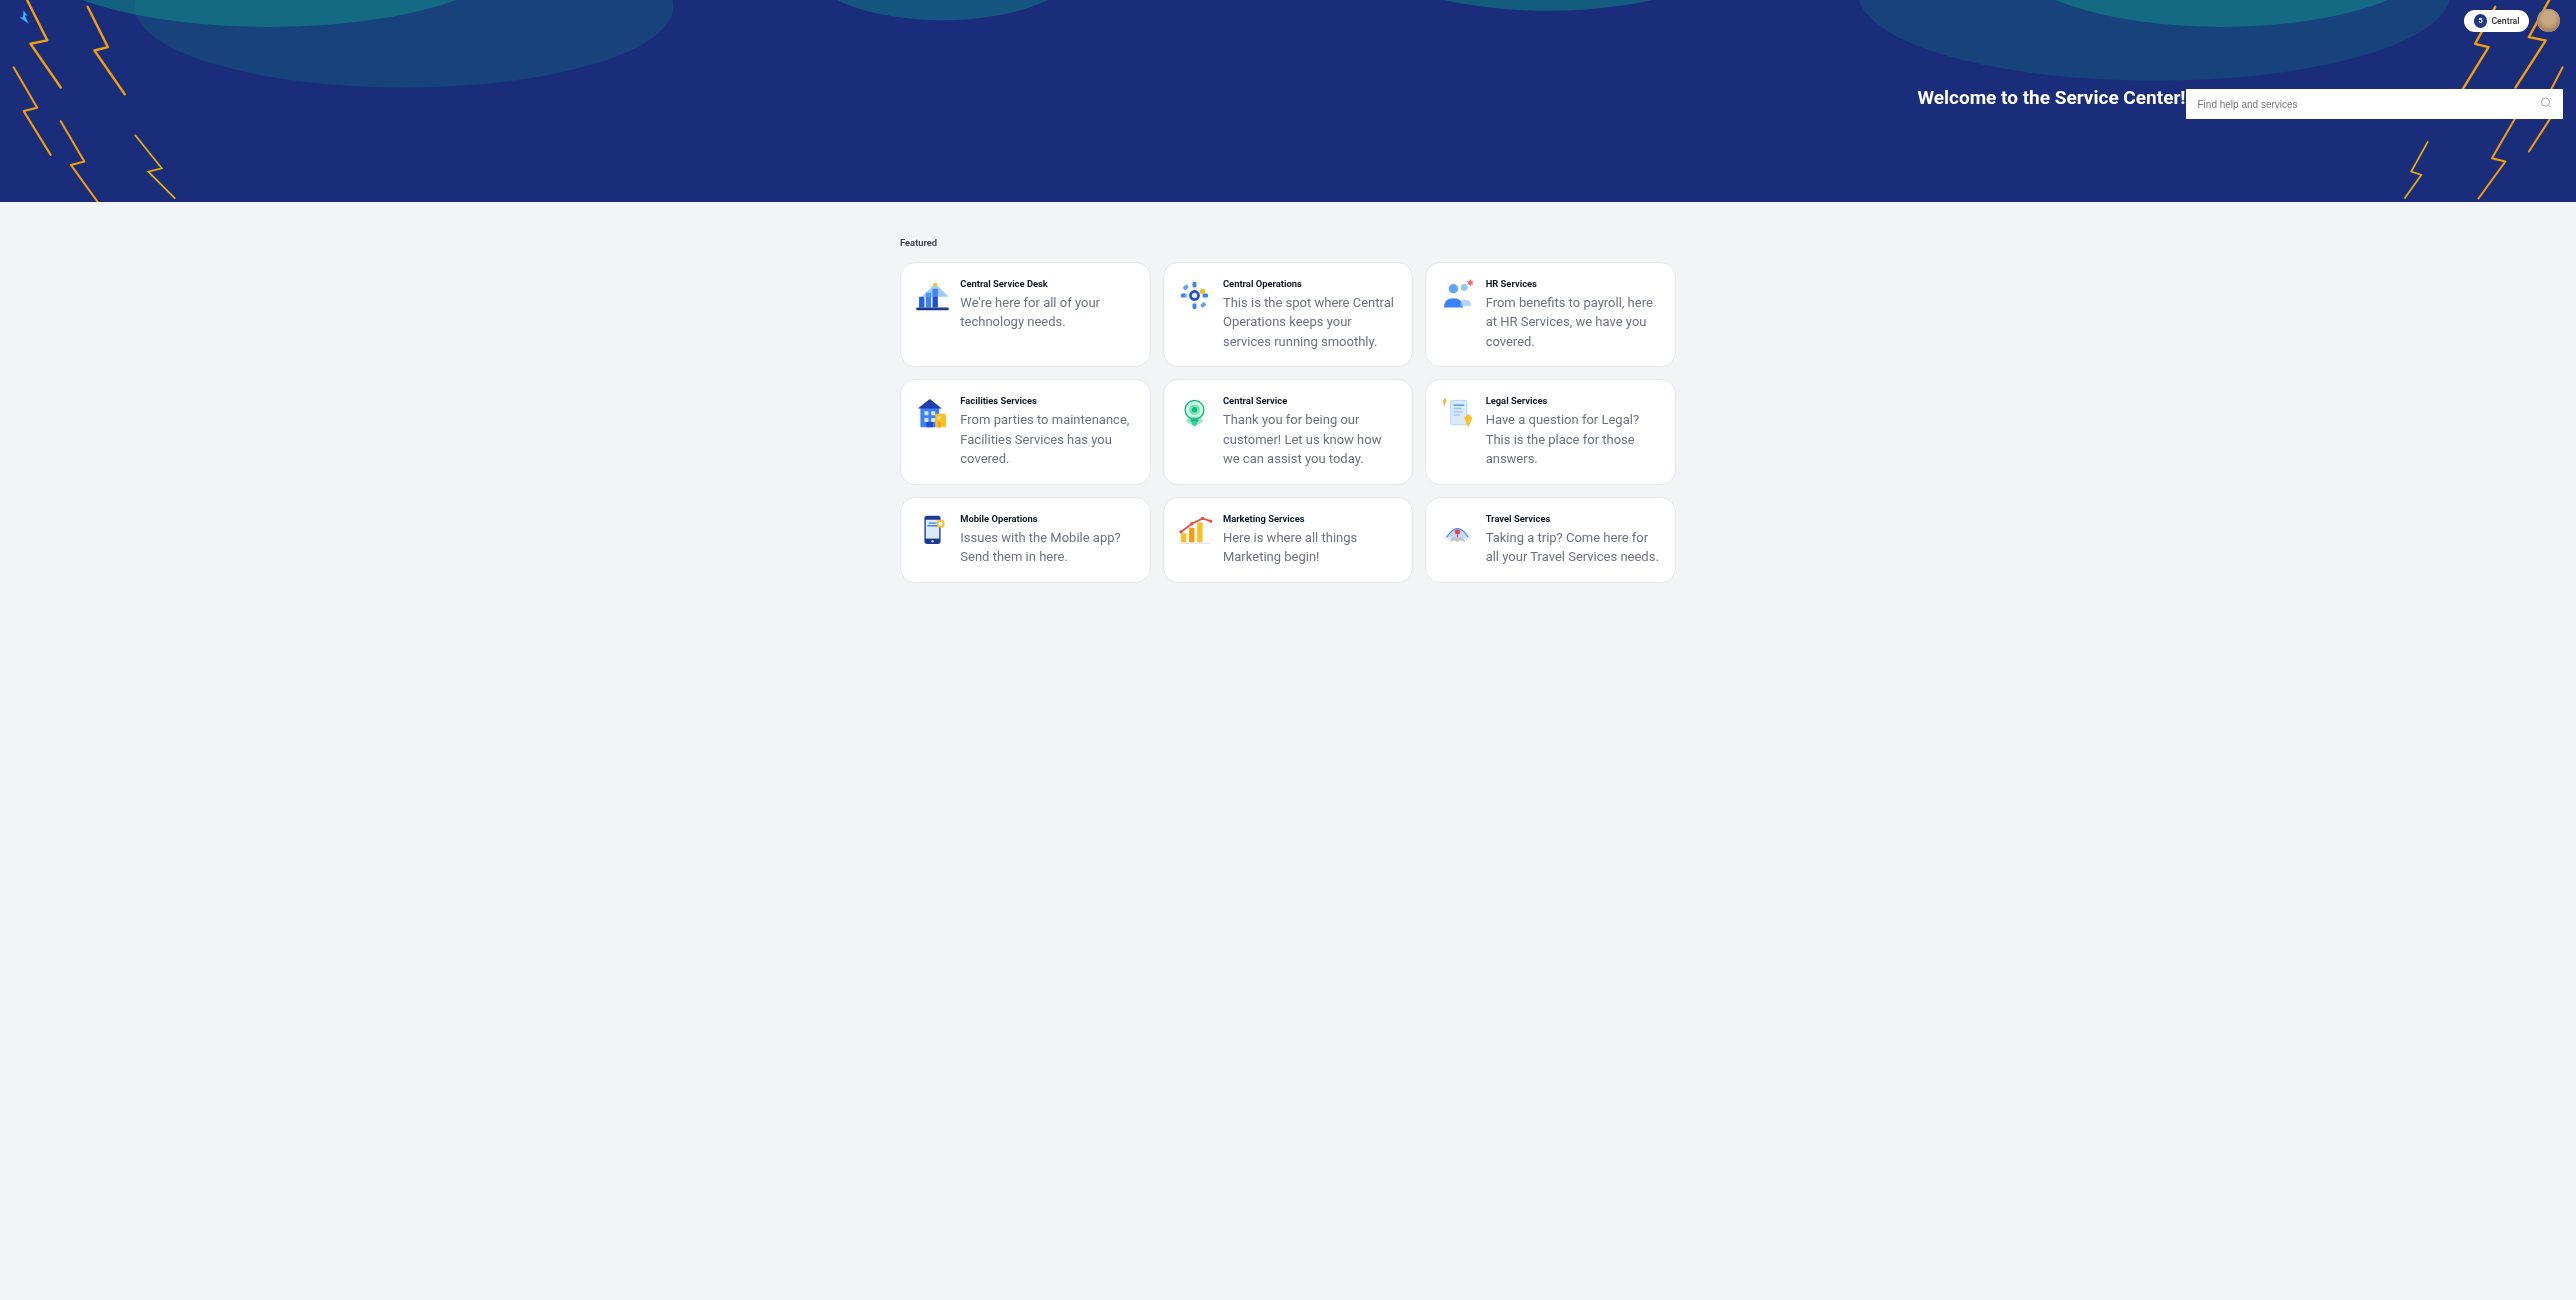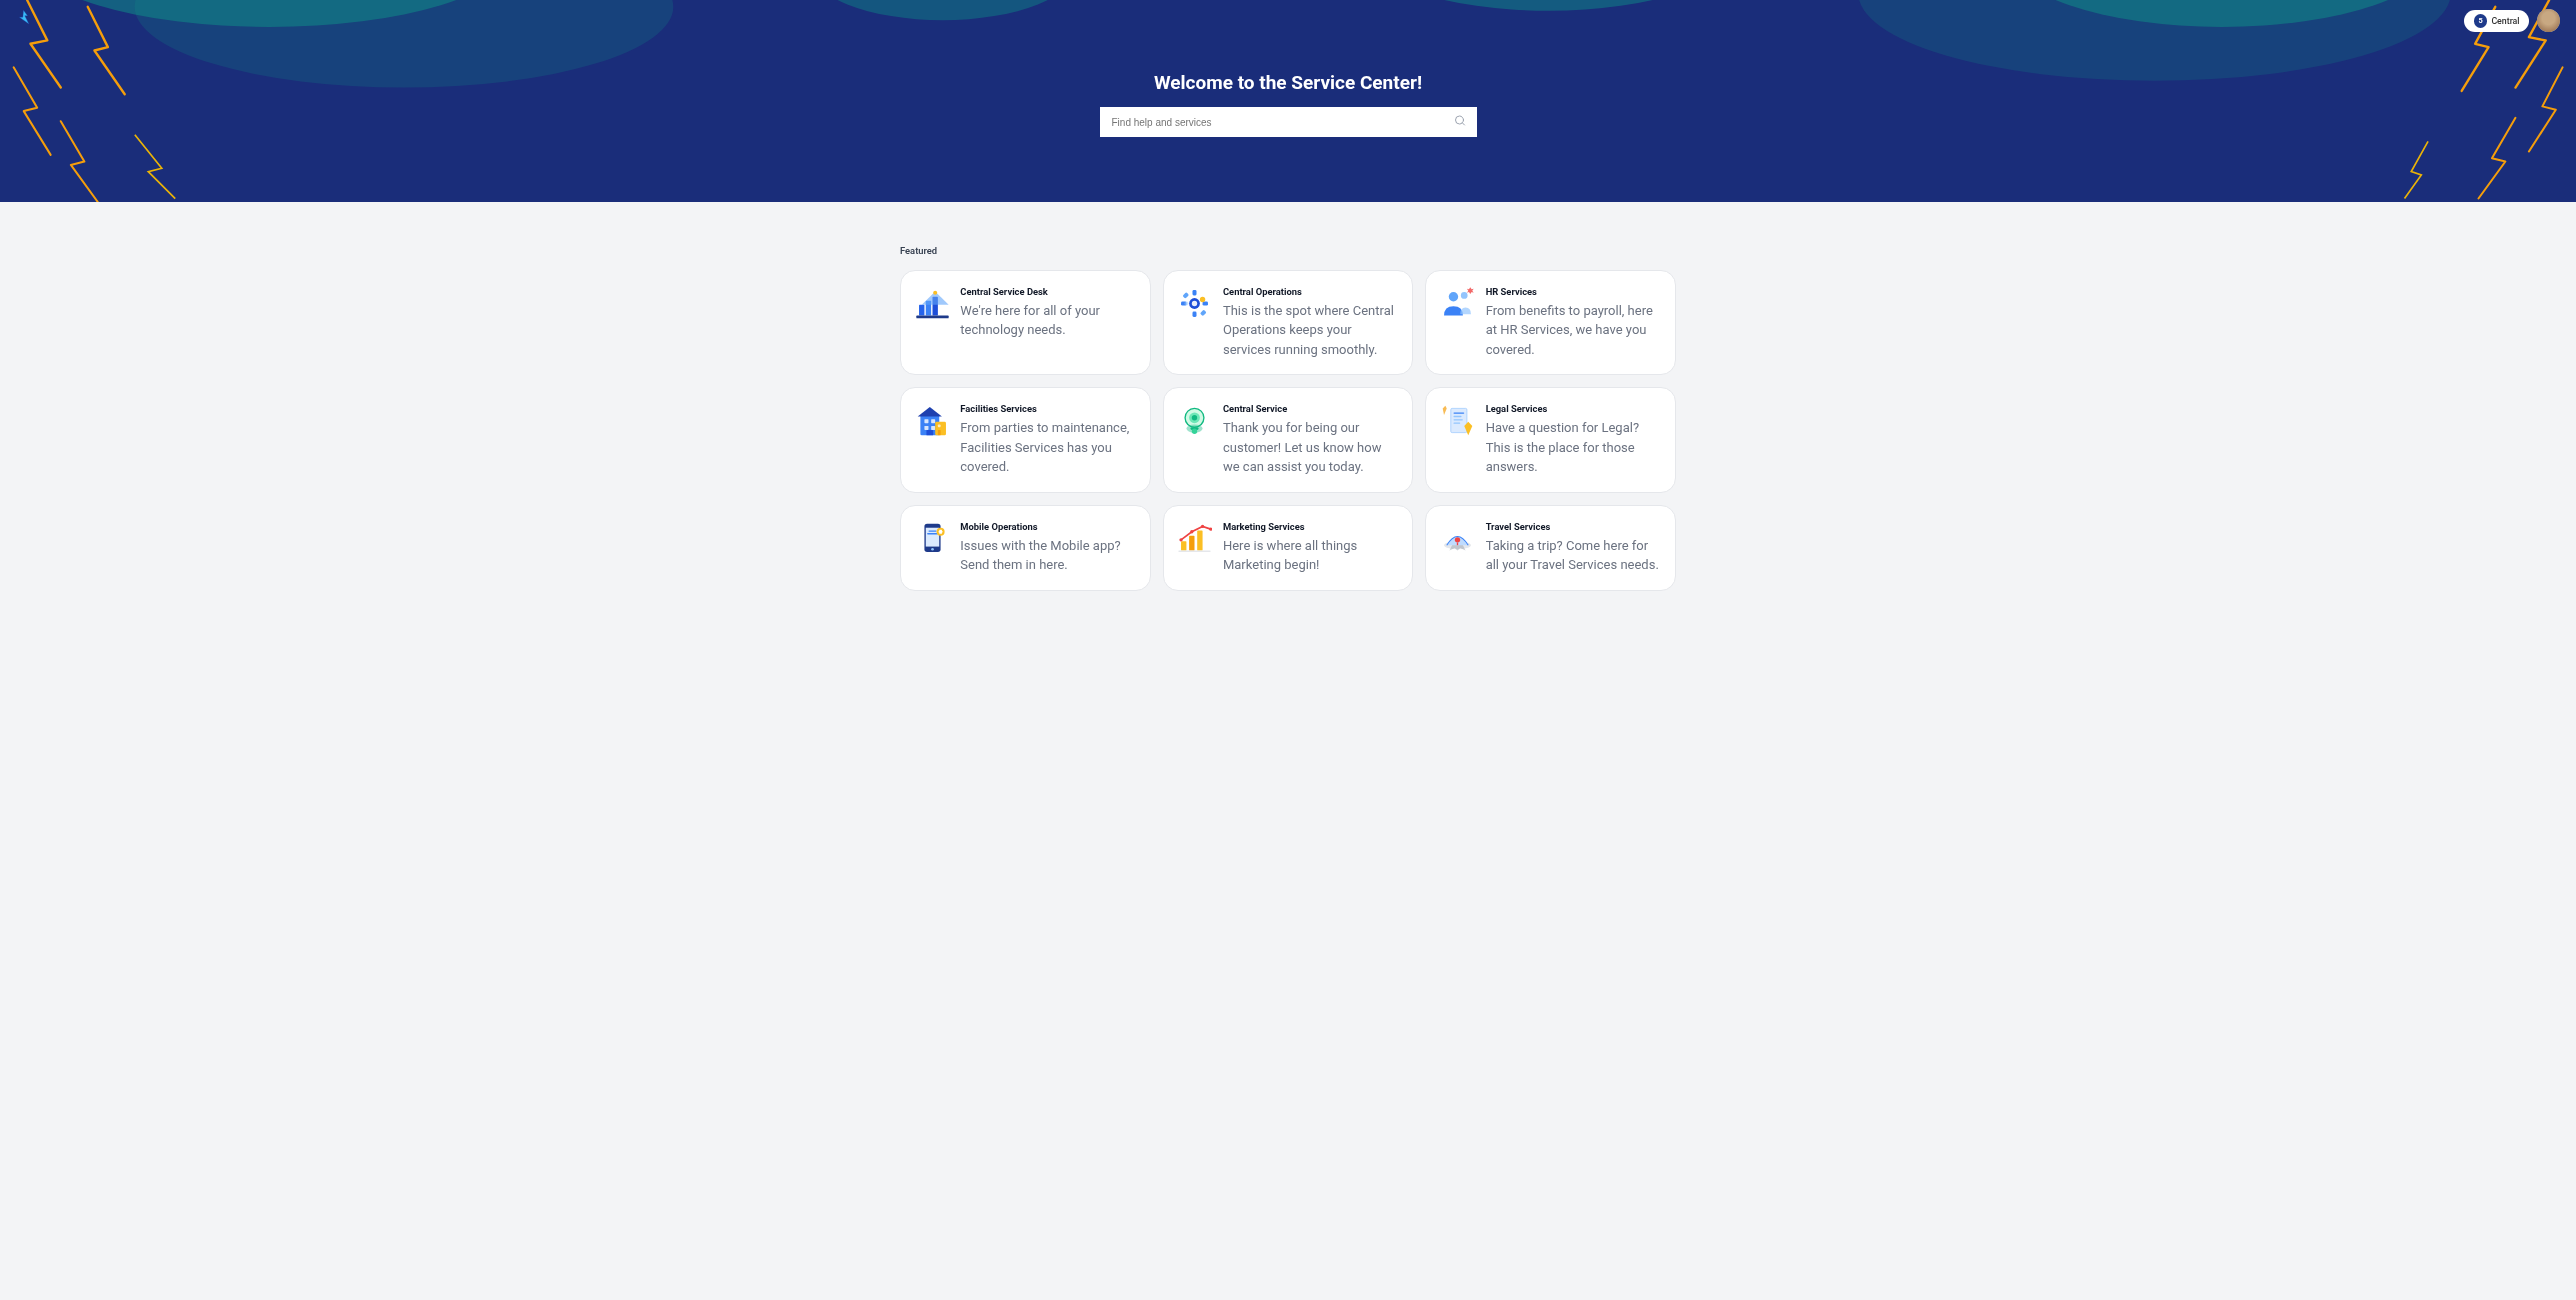--- a/index.html
+++ b/index.html
@@ -56,23 +56,23 @@
       background: radial-gradient(circle at 50% 40%, #c8a882 35%, #8a6040 100%);
       border-radius: 50%;
     }
 
     
     .hero {
       position: relative;
       background: #1a2d7a;
       min-height: 202px;
       display: flex;
-      flex-direction: column;
-      align-items: center;
-      justify-content: center;
+      flex-direction: row;
+      align-items: center;
+      justify-content: flex-end;
       overflow: hidden;
       padding: 40px 13.5px 34px;
     }
     .hero-bg-pattern {
       position: absolute;
       top: 0; left: 0; right: 0; bottom: 0;
       pointer-events: none;
       overflow: hidden;
     }
     .hero-logo {
@@ -111,21 +111,21 @@
       right: 10.8px;
       top: 50%;
       transform: translateY(-50%);
       color: #888;
       pointer-events: none;
     }
 
     
     .main-content {
       max-width: 808px;
-      margin: 16px auto;
+      margin: 8px auto;
       padding: 27px 16px;
     }
     .section-label {
       font-size: 9.4px;
       font-weight: 600;
       color: #374151;
       margin-bottom: 13.5px;
       text-transform: none;
     }
     .cards-grid {

